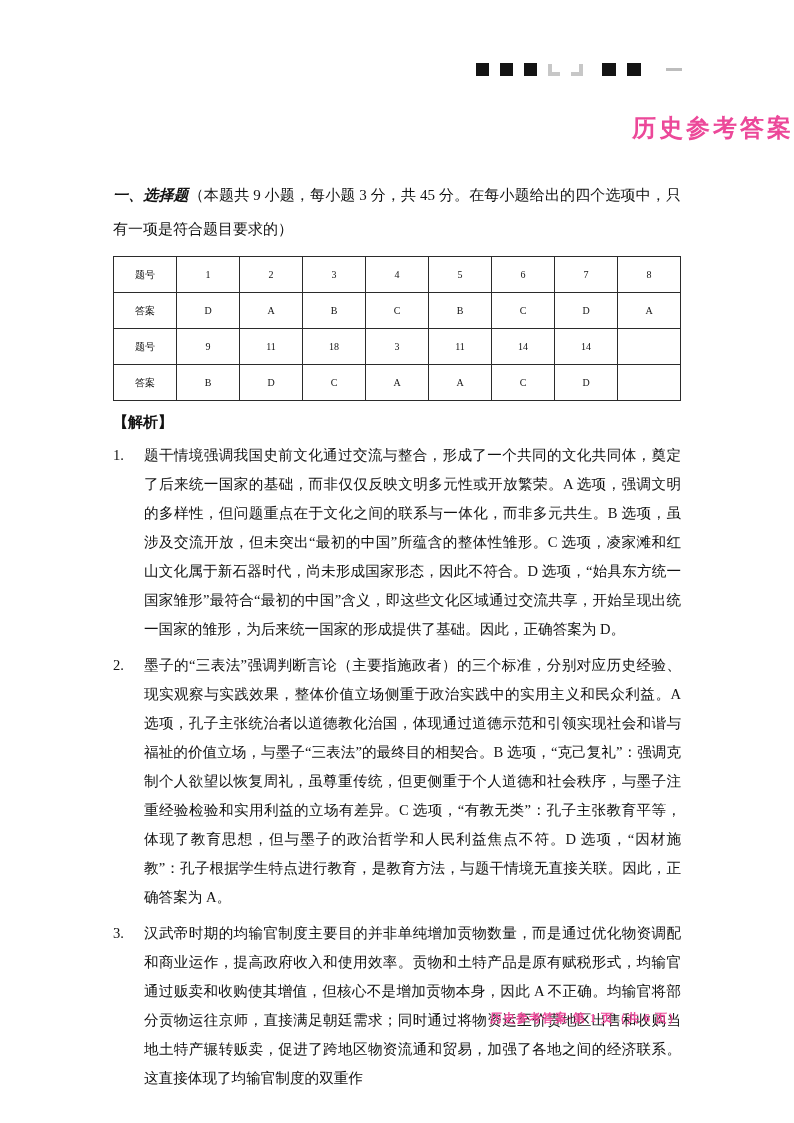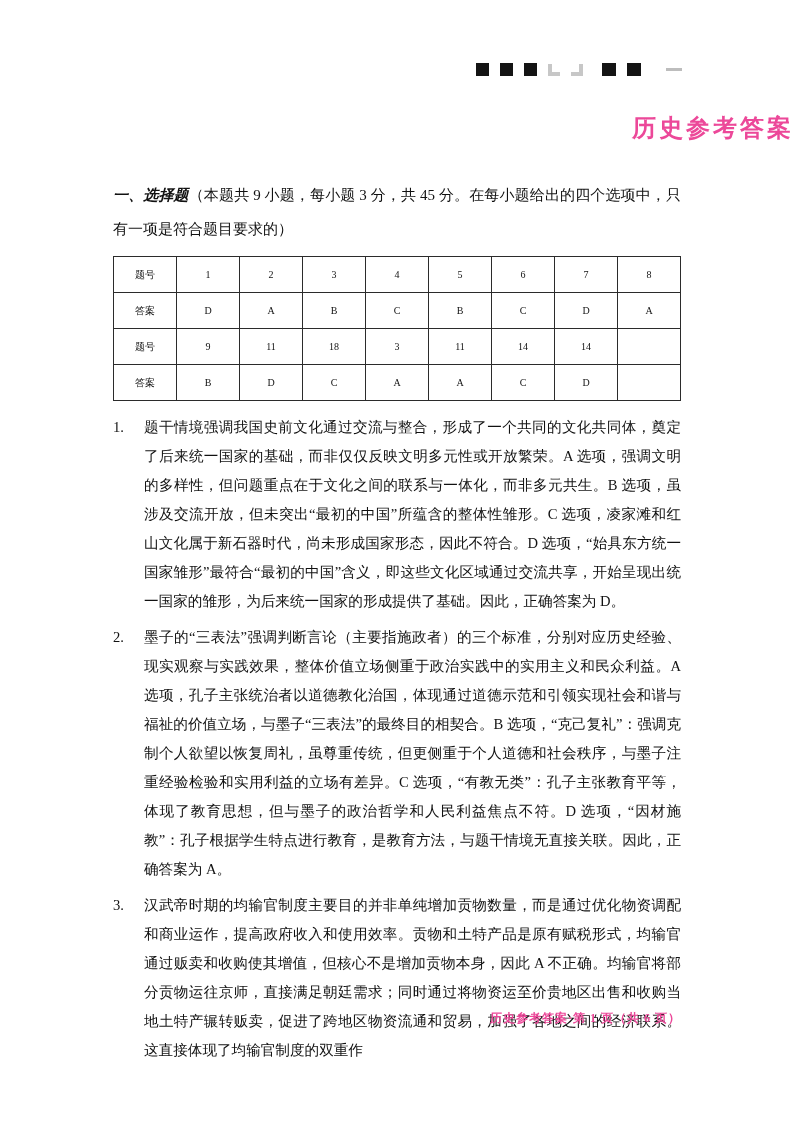--- a/index.html
+++ b/index.html
@@ -143,20 +143,21 @@
           <td>C</td>
           <td>A</td>
           <td>A</td>
           <td>C</td>
           <td>D</td>
           <td></td>
         </tr>
       </tbody>
     </table>
 
+    <p class="analysis-label">【解析】</p>
 
     <div class="item">
       <span class="num">1.</span>
       <span class="txt">题干情境强调我国史前文化通过交流与整合，形成了一个共同的文化共同体，奠定了后来统一国家的基础，而非仅仅反映文明多元性或开放繁荣。A 选项，强调文明的多样性，但问题重点在于文化之间的联系与一体化，而非多元共生。B 选项，虽涉及交流开放，但未突出“最初的中国”所蕴含的整体性雏形。C 选项，凌家滩和红山文化属于新石器时代，尚未形成国家形态，因此不符合。D 选项，“始具东方统一国家雏形”最符合“最初的中国”含义，即这些文化区域通过交流共享，开始呈现出统一国家的雏形，为后来统一国家的形成提供了基础。因此，正确答案为 D。</span>
     </div>
 
     <div class="item">
       <span class="num">2.</span>
       <span class="txt">墨子的“三表法”强调判断言论（主要指施政者）的三个标准，分别对应历史经验、现实观察与实践效果，整体价值立场侧重于政治实践中的实用主义和民众利益。A 选项，孔子主张统治者以道德教化治国，体现通过道德示范和引领实现社会和谐与福祉的价值立场，与墨子“三表法”的最终目的相契合。B 选项，“克己复礼”：强调克制个人欲望以恢复周礼，虽尊重传统，但更侧重于个人道德和社会秩序，与墨子注重经验检验和实用利益的立场有差异。C 选项，“有教无类”：孔子主张教育平等，体现了教育思想，但与墨子的政治哲学和人民利益焦点不符。D 选项，“因材施教”：孔子根据学生特点进行教育，是教育方法，与题干情境无直接关联。因此，正确答案为 A。</span>
     </div>

